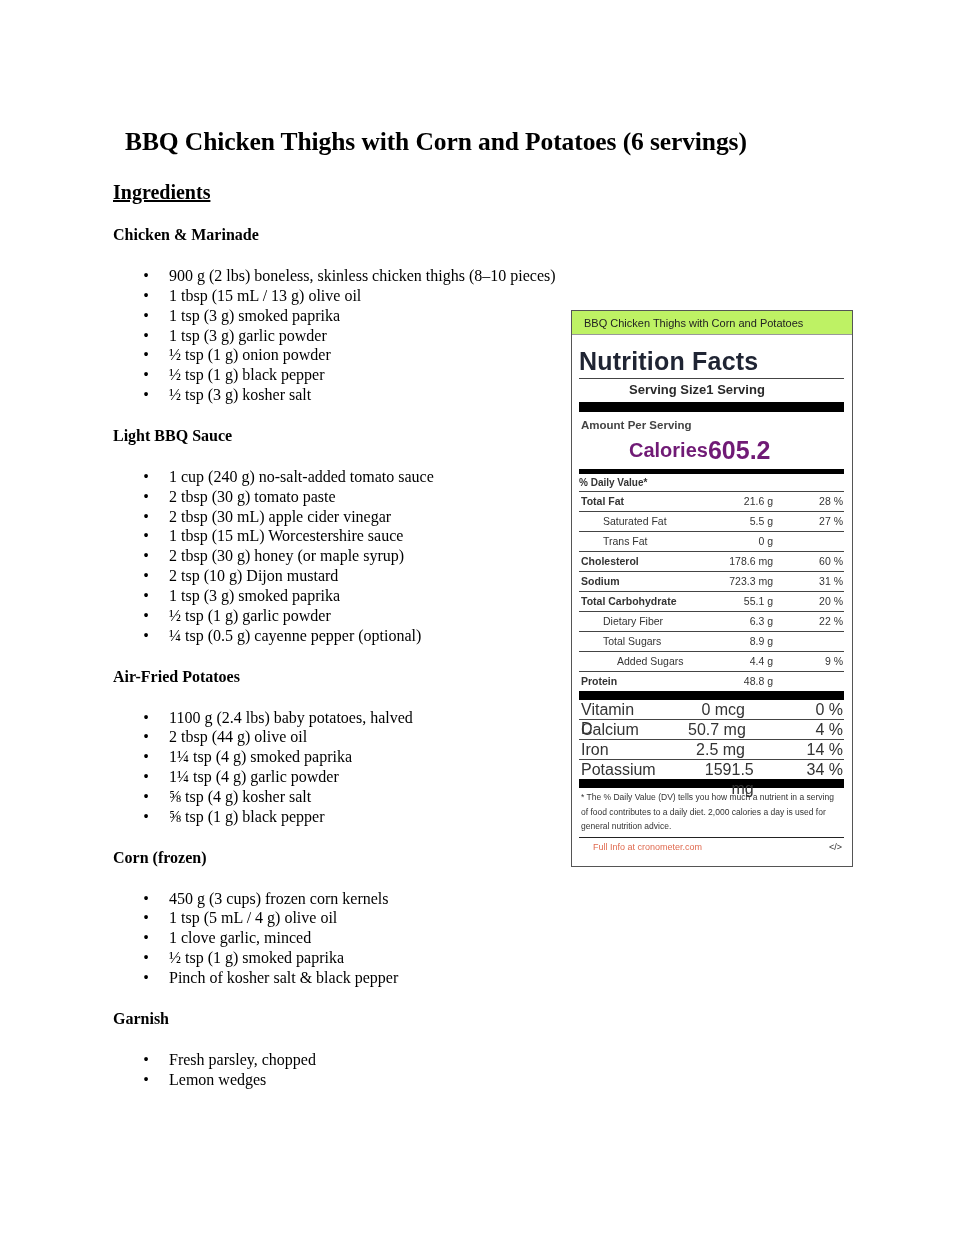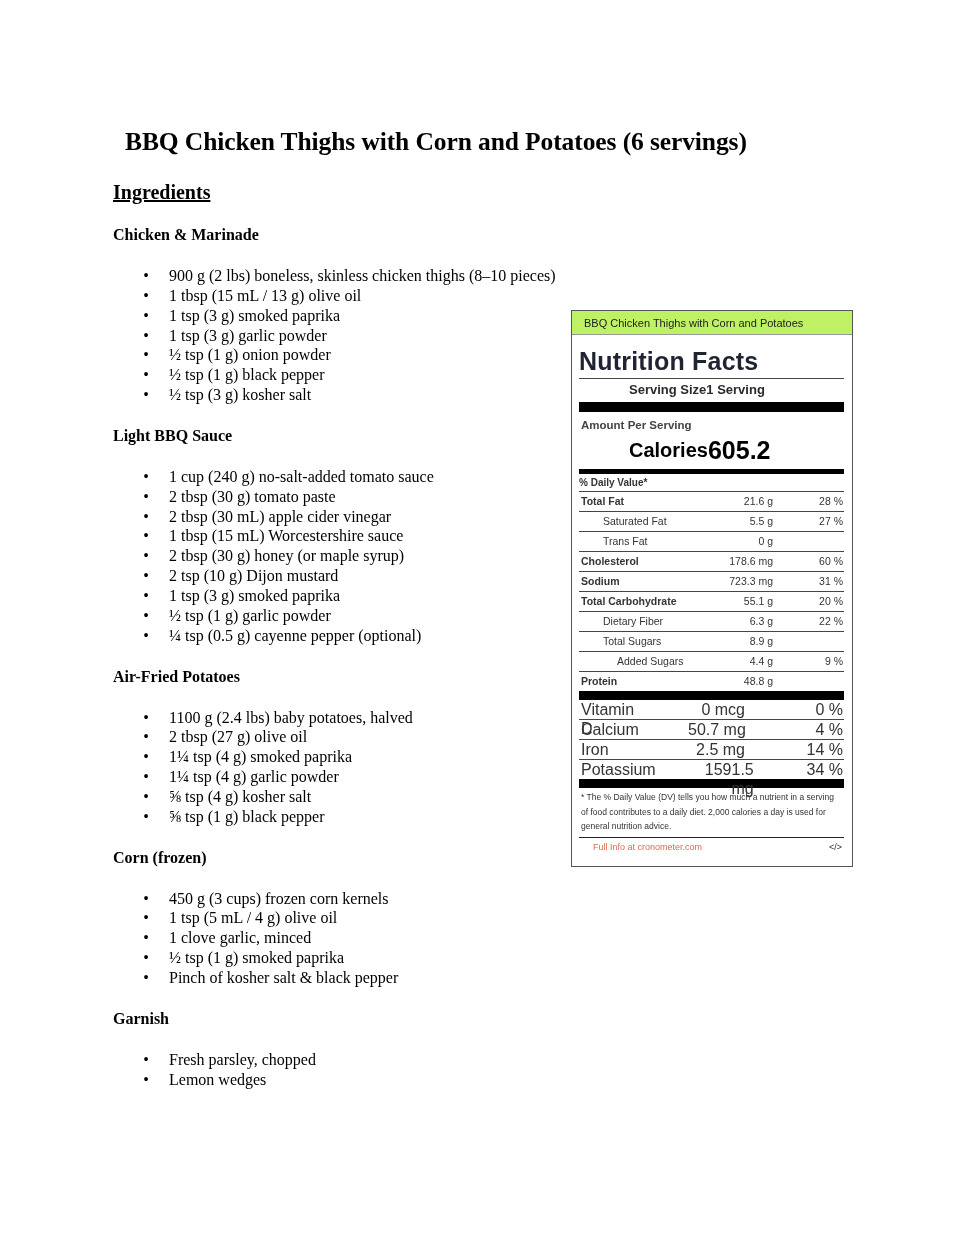--- a/index.html
+++ b/index.html
@@ -18,21 +18,21 @@
   
   .nf { position: absolute; left: 571px; top: 310px; width: 282px; height: 557px; border: 1px solid #555; box-sizing: border-box; background: #fff; font-family: "Liberation Sans", sans-serif; color: #222; }
   .nf-head { height: 23px; background: #bef264; border-bottom: 1px solid #999; font-size: 11px; line-height: 24px; padding-left: 12px; color: #222; }
   .nf-body { padding: 0 8px 0 7px; }
   .nf-title { font-size: 25px; font-weight: bold; color: #1f2433; line-height: 30px; margin-top: 11px; letter-spacing: 0.2px; }
   .rule-thin { border-top: 1px solid #444; margin-top: 2px; }
   .row { display: flex; justify-content: flex-start; align-items: center; margin-left: 48px; }
   .serving { font-size: 13px; font-weight: bold; color: #2a2a2a; height: 22px; line-height: 22px; padding: 0 2px; }
   .bar-thick { height: 10px; background: #000; margin-top: 1px; }
   .amt { font-size: 11.5px; font-weight: bold; color: #444; line-height: 16px; margin-top: 5px; padding-left: 2px; }
-  .cal { font-size: 20px; font-weight: bold; color: #000000; line-height: 26px; margin-top: 4px; padding: 0 2px; }
+  .cal { font-size: 20px; font-weight: bold; color: #701a75; line-height: 26px; margin-top: 4px; padding: 0 2px; }
   .cal .cal-val { font-size: 25px; }
   .bar-med { height: 5px; background: #000; margin-top: 6px; }
   .dv-head { font-size: 10px; font-weight: bold; color: #333; text-align: left; line-height: 17px; border-bottom: 1px solid #444; padding-right: 1px; }
   .nrow { display: flex; font-size: 10.5px; line-height: 19px; height: 19px; border-bottom: 1px solid #444; color: #333; }
   .nrow .n-name { flex: 1; padding-left: 2px; }
   .nrow .n-amt { width: 80px; text-align: right; }
   .nrow .n-dv { width: 70px; text-align: right; padding-right: 1px; }
   .nrow.bold .n-name { font-weight: bold; }
   .nrow.ind1 .n-name { padding-left: 24px; }
   .nrow.ind2 .n-name { padding-left: 38px; }
@@ -78,21 +78,21 @@
           <li><span class="bullet">•</span><span>2 tsp (10 g) Dijon mustard</span></li>
           <li><span class="bullet">•</span><span>1 tsp (3 g) smoked paprika</span></li>
           <li><span class="bullet">•</span><span>½ tsp (1 g) garlic powder</span></li>
           <li><span class="bullet">•</span><span>¼ tsp (0.5 g) cayenne pepper (optional)</span></li>
         </ul>
       </div>
       <div class="section">
         <h3 class="sub-head">Air-Fried Potatoes</h3>
         <ul class="ing-list">
           <li><span class="bullet">•</span><span>1100 g (2.4 lbs) baby potatoes, halved</span></li>
-          <li><span class="bullet">•</span><span>2 tbsp (27 g) olive oil</span></li>
+          <li><span class="bullet">•</span><span>2 tbsp (44 g) olive oil</span></li>
           <li><span class="bullet">•</span><span>1¼ tsp (4 g) smoked paprika</span></li>
           <li><span class="bullet">•</span><span>1¼ tsp (4 g) garlic powder</span></li>
           <li><span class="bullet">•</span><span>⅝ tsp (4 g) kosher salt</span></li>
           <li><span class="bullet">•</span><span>⅝ tsp (1 g) black pepper</span></li>
         </ul>
       </div>
       <div class="section">
         <h3 class="sub-head">Corn (frozen)</h3>
         <ul class="ing-list">
           <li><span class="bullet">•</span><span>450 g (3 cups) frozen corn kernels</span></li>

